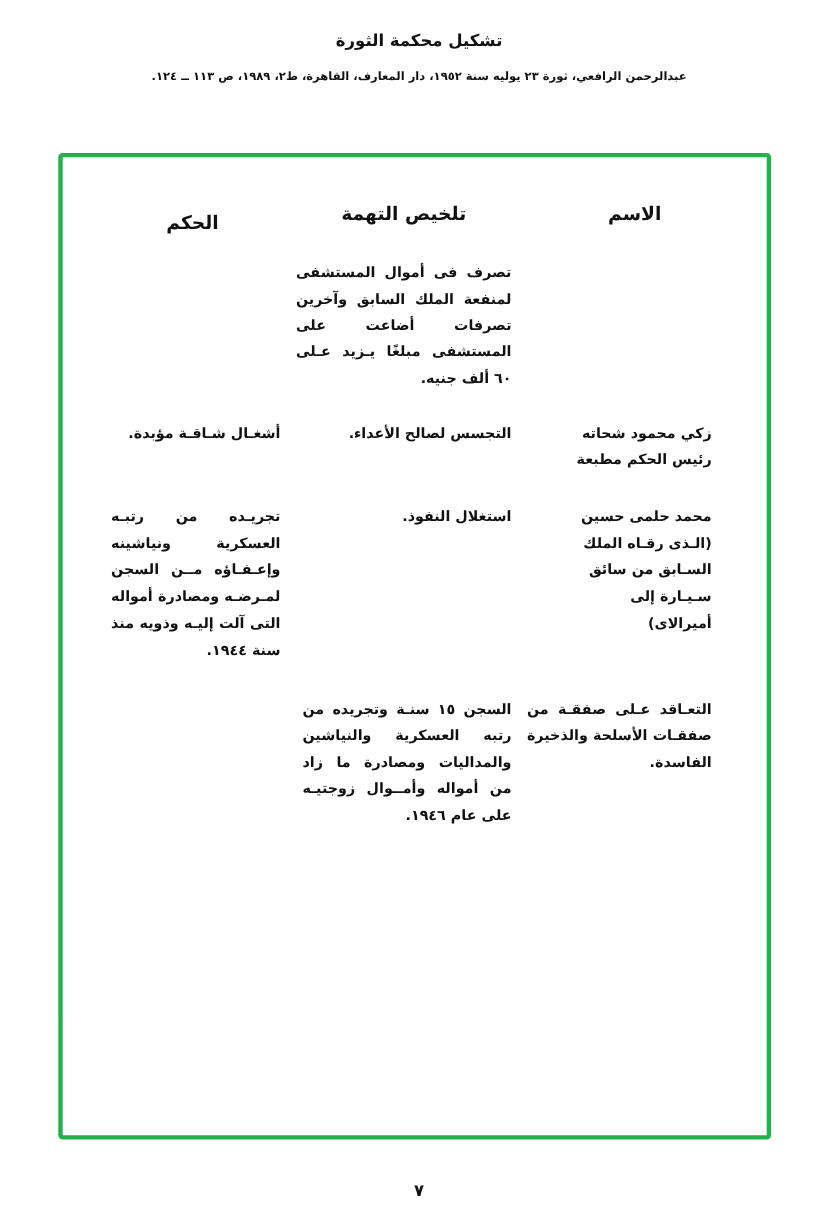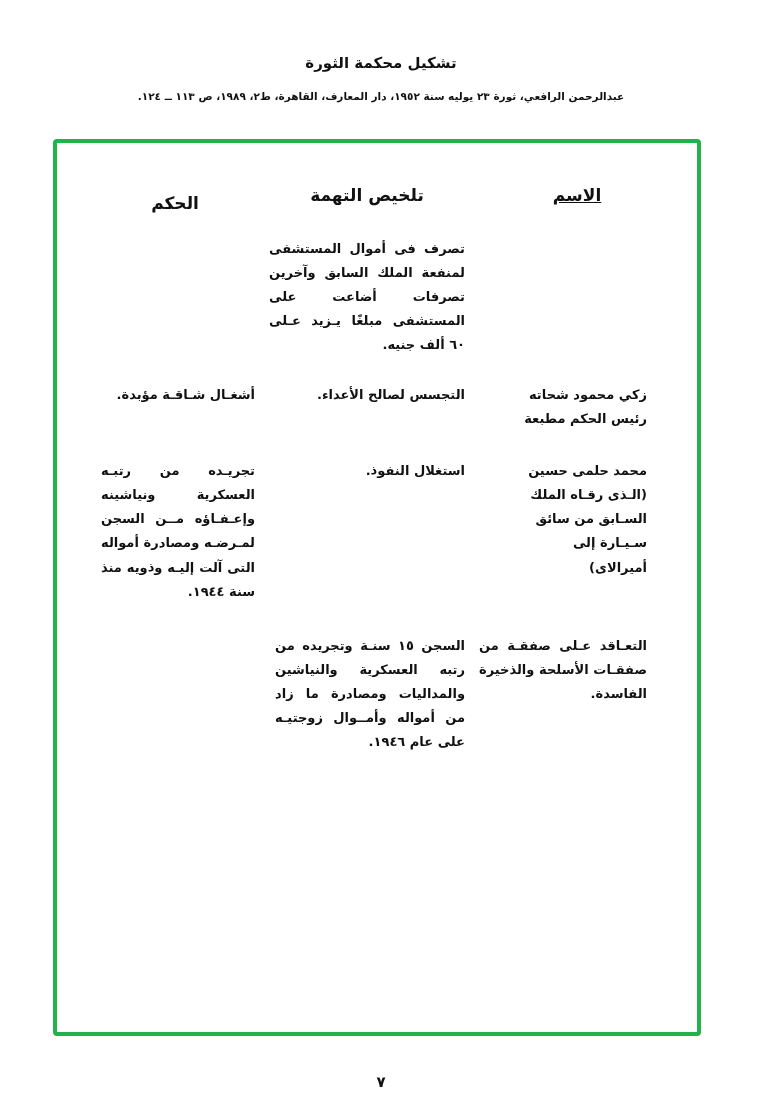--- a/index.html
+++ b/index.html
@@ -12,21 +12,21 @@
   .page {
     position: relative;
     width: 762px;
     height: 1113px;
     margin: 0 auto;
     background: #ffffff;
     overflow: hidden;
     direction: rtl;
   }
   .doc-title {
-    margin-top: 54px;
+    margin-top: 28px;
     text-align: center;
     font-size: 15px;
     font-weight: bold;
     letter-spacing: 0.5px;
   }
   .doc-citation {
     margin-top: 18px;
     text-align: center;
     font-size: 10.5px;
     font-weight: bold;
@@ -51,21 +51,21 @@
     grid-template-columns: 168px 196px 1fr;
     column-gap: 14px;
     align-items: start;
   }
   .header-row { margin-bottom: 24px; }
   .header-cell {
     font-size: 17px;
     font-weight: bold;
     text-align: center;
   }
-  .header-cell.name-h { text-align: center; padding-left: 28px; text-decoration: underline; }
+  .header-cell.name-h { text-align: center; padding-left: 28px; }
   .header-cell.sentence-h { padding-top: 8px; }
   .cell {
     font-size: 13px;
     font-weight: bold;
     line-height: 1.85;
   }
   .name-cell {
     white-space: pre-line;
     text-align: right;
   }

